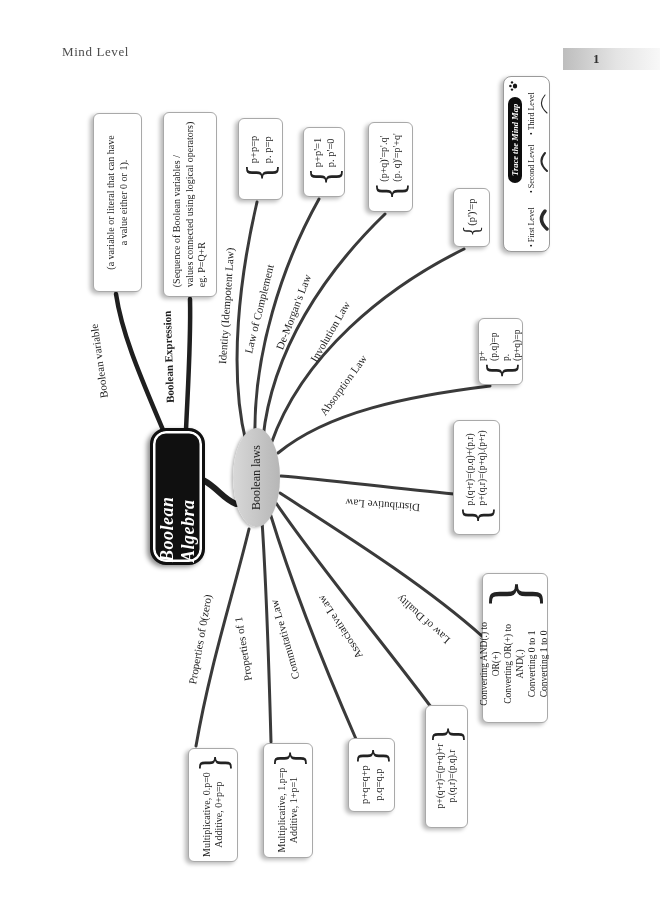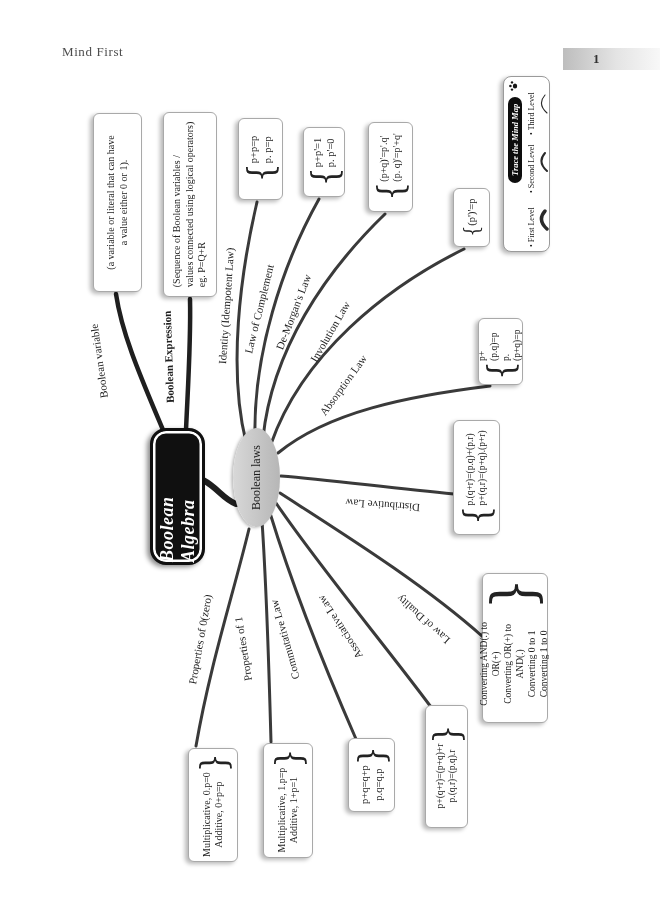--- a/index.html
+++ b/index.html
@@ -102,21 +102,21 @@
   .litem{position:absolute;top:23px;font-size:8px;color:#1a1a1a;white-space:nowrap;}
   .li1{left:4px;}.li2{left:58px;}.li3{left:116px;}
   .larc{position:absolute;top:33px;}
   .la1{left:20px;}.la2{left:78px;}.la3{left:136px;}
 </style>
 </head>
 <body>
 
 <div id="page">
 
-  <div class="hdr">Mind First</div>
+  <div class="hdr">Mind Level</div>
   <div class="pagenum">
     <span>1</span>
   </div>
 
   <div id="map">
 
     <svg id="curves" width="810" height="580" viewBox="0 0 810 580">
       <g fill="none" stroke="#1f1f1f" stroke-linecap="round">
         <path d="M450,93 C500,72 545,52 586,46" stroke-width="4.5"></path>
         <path d="M450,116 C495,118 540,121 581,120" stroke-width="4.5"></path>

